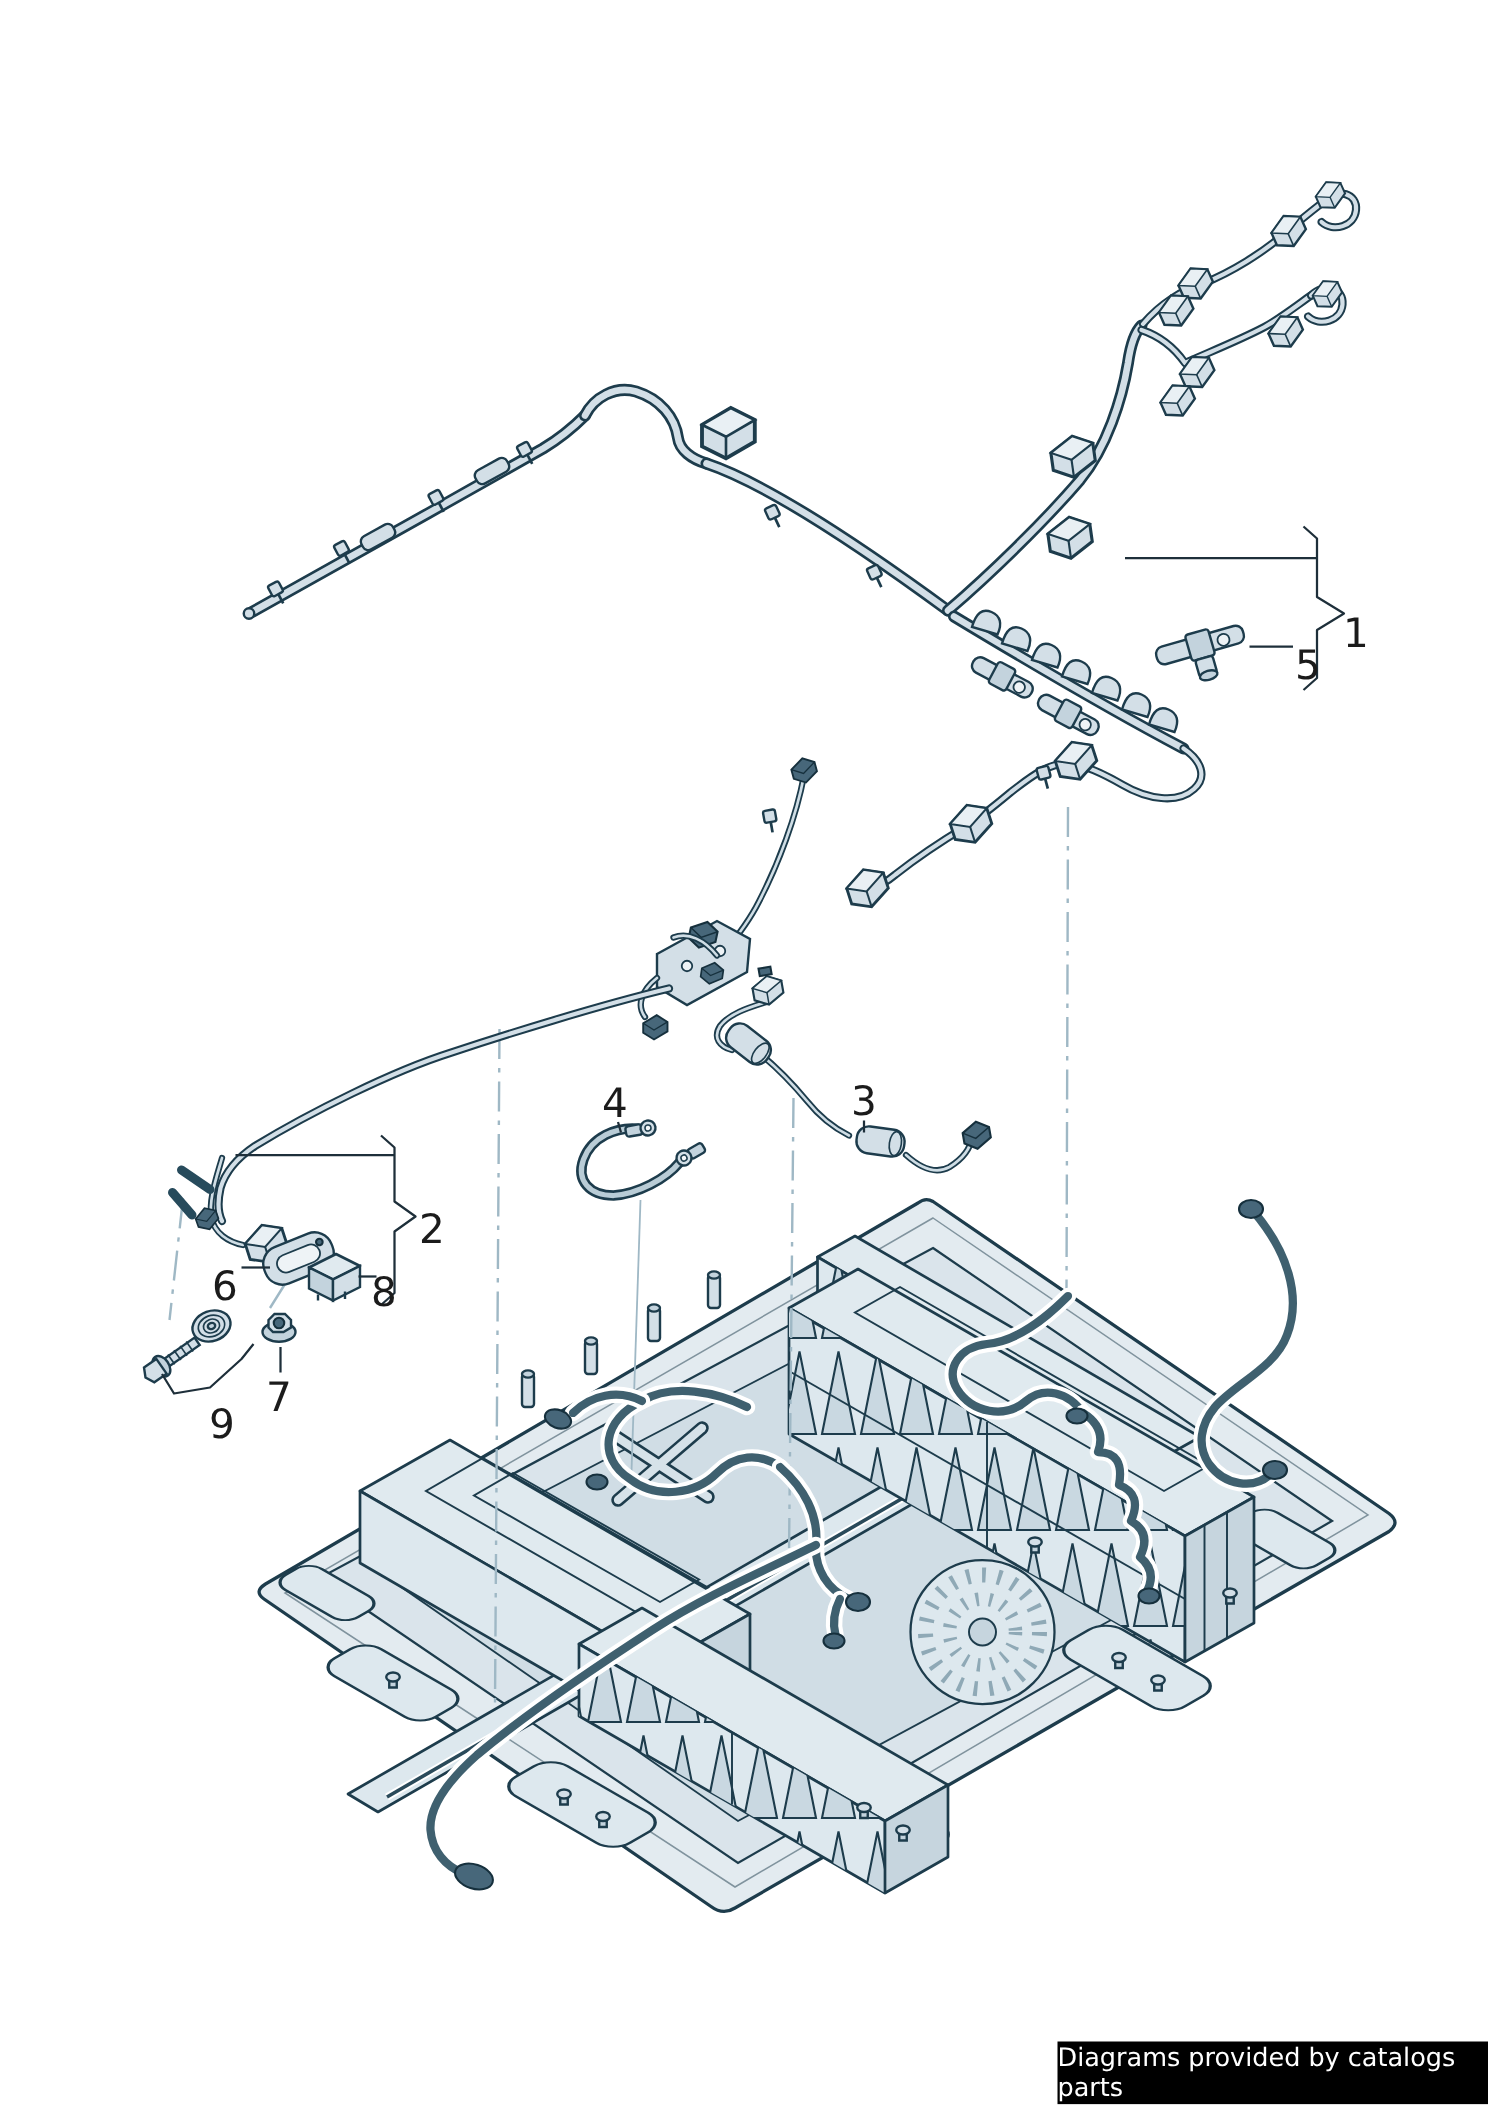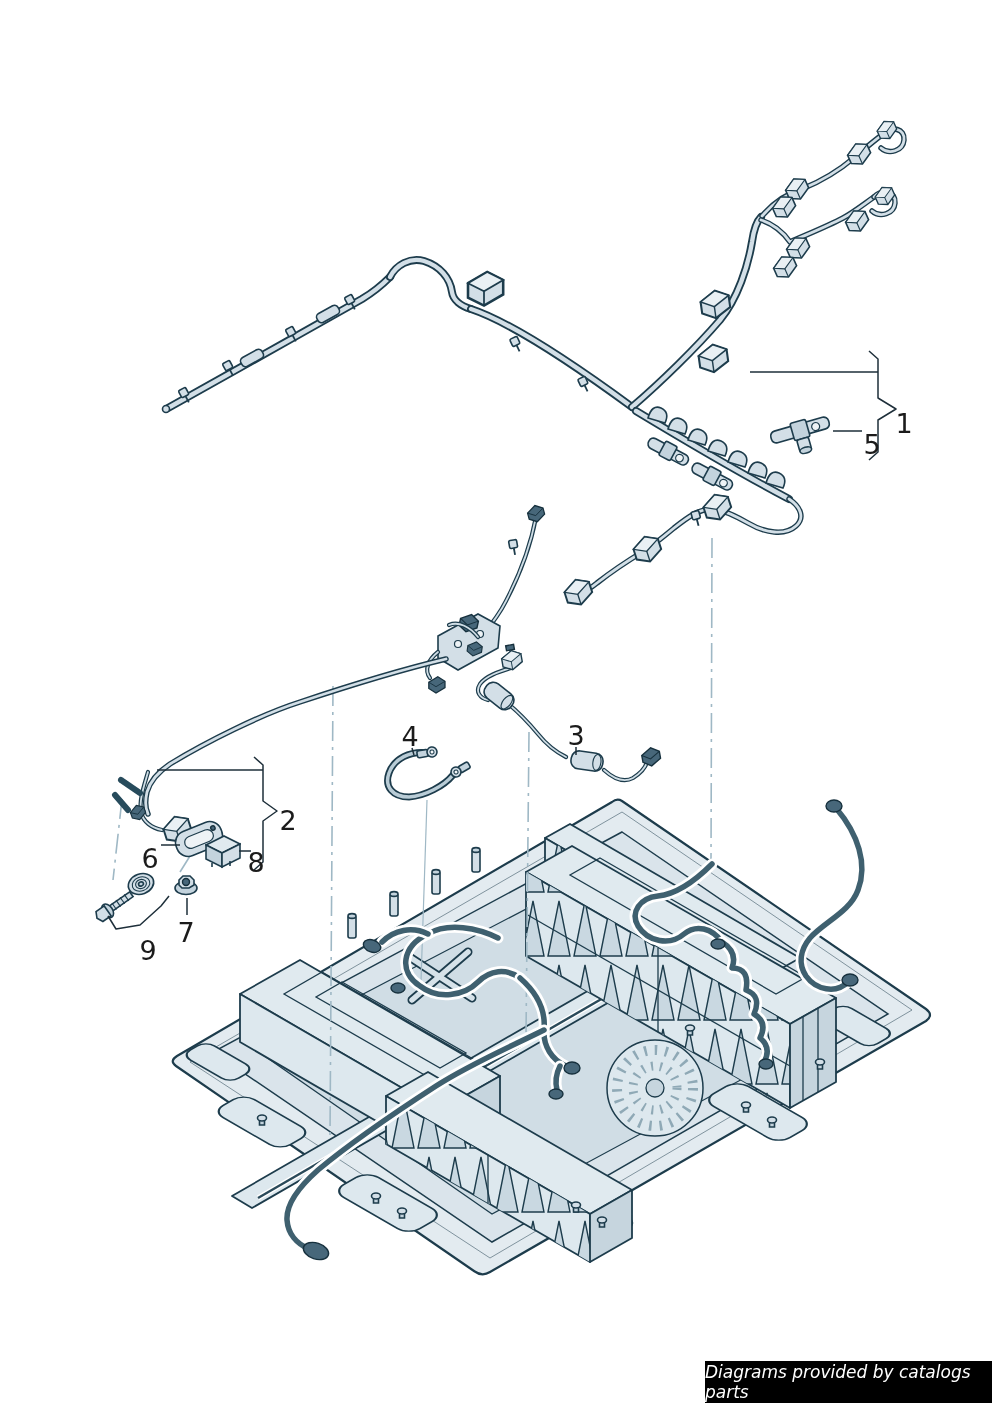--- a/index.html
+++ b/index.html
@@ -2,21 +2,21 @@
 <html><head>
 <meta charset="utf-8">
 <style>
   html,body{margin:0;padding:0;background:#fff;}
   .stage{position:relative;width:992px;height:1403px;background:#ffffff;overflow:hidden;
          font-family:"DejaVu Sans",sans-serif;}
   svg{position:absolute;left:0;top:0;}
   .callout{position:absolute;transform:translate(-50%,-50%);font-size:27px;color:#1b1b1b;
            line-height:1;user-select:none;}
   .footer{position:absolute;left:705px;top:1361px;width:287px;height:42px;background:#000;
-          color:#fff;display:flex;align-items:center;justify-content:center;font-size:17px;font-style:italic;}
+          color:#fff;display:flex;align-items:center;justify-content:center;font-size:17px;}
   
   .wo{fill:none;stroke:#1d3c4c;stroke-width:8;stroke-linecap:round;stroke-linejoin:round}
   .wi{fill:none;stroke:#d3dfe7;stroke-width:4.4;stroke-linecap:round;stroke-linejoin:round}
   .mo{fill:none;stroke:#1d3c4c;stroke-width:5.5;stroke-linecap:round;stroke-linejoin:round}
   .mi{fill:none;stroke:#d3dfe7;stroke-width:2.8;stroke-linecap:round;stroke-linejoin:round}
   .to{fill:none;stroke:#1d3c4c;stroke-width:4.2;stroke-linecap:round;stroke-linejoin:round}
   .ti{fill:none;stroke:#cfdde5;stroke-width:1.8;stroke-linecap:round;stroke-linejoin:round}
   .ho{fill:none;stroke:#ffffff;stroke-width:11;stroke-linecap:round;stroke-linejoin:round}
   .hi{fill:none;stroke:#3f606f;stroke-width:5.5;stroke-linecap:round;stroke-linejoin:round}
   .so{fill:none;stroke:#1d3c4c;stroke-width:7;stroke-linecap:round}

